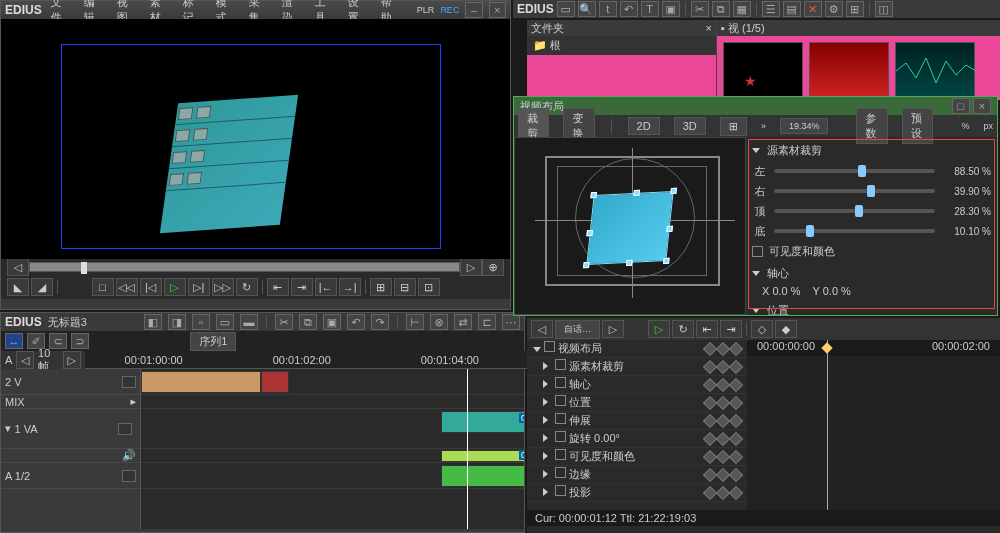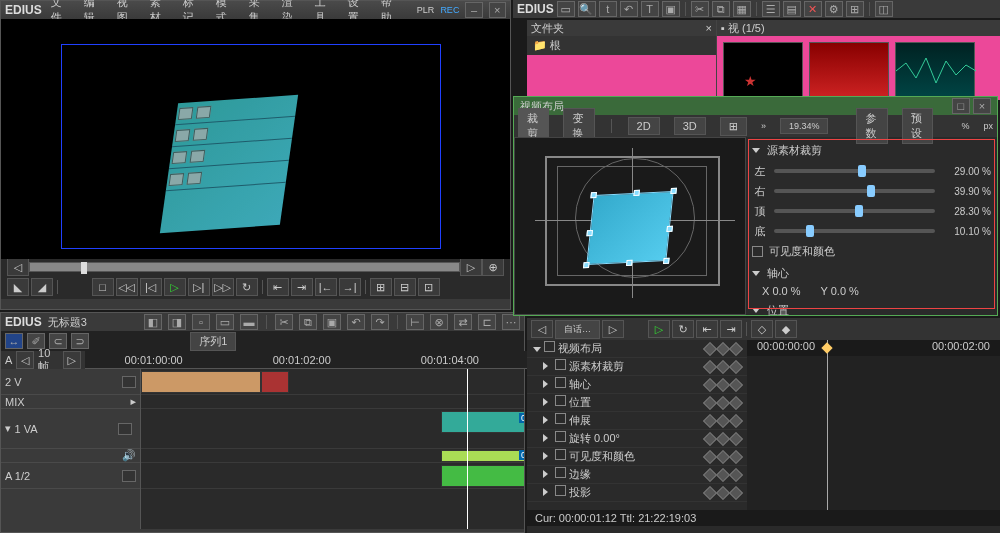--- a/index.html
+++ b/index.html
@@ -71,21 +71,21 @@
 .lp-handle{position:absolute;width:6px;height:6px;background:#8df;border:1px solid #fff}
 #lp-params{flex:1;padding:6px;position:relative}
 #lp-redbox{position:absolute;left:2px;top:2px;right:2px;height:170px;border:1px solid #e44}
 .lp-section{margin-bottom:6px}
 .lp-sec-hdr{display:flex;align-items:center;gap:4px;font-size:11px;color:#ddd;margin-bottom:4px}
 .lp-row{display:flex;align-items:center;gap:6px;height:18px;margin-bottom:2px}
 .lp-lbl{width:16px;text-align:center}
 .lp-slider{flex:1;height:4px;background:#555;position:relative;border-radius:2px}
 .lp-knob{position:absolute;top:-4px;width:8px;height:12px;background:#8cf;border-radius:2px}
 .lp-val{width:50px;text-align:right;font-size:10px}
-.lp-xy{display:flex;gap:20px;font-size:10px;color:#aaa;padding-left:10px}
+.lp-xy{display:flex;gap:12px;font-size:10px;color:#aaa;padding-left:10px}
 
 #fx-panel{position:absolute;left:527px;top:318px;width:473px;height:215px;background:#2a2a2a}
 #fx-toolbar{height:22px;background:#333;display:flex;align-items:center;gap:2px;padding:0 4px}
 #fx-body{display:flex;height:170px}
 #fx-tree{width:220px;background:#2a2a2a}
 .fx-row{height:18px;display:flex;align-items:center;justify-content:space-between;padding:0 6px;border-bottom:1px solid #333;font-size:10px}
 .fx-row .kf{display:flex;gap:3px}
 .kf-i{width:10px;height:10px;transform:rotate(45deg);background:#555;border:1px solid #777}
 #fx-tl{flex:1;background:#222;position:relative}
 #fx-ruler{height:16px;background:#1a1a1a;display:flex;align-items:flex-start;justify-content:space-between;padding:0 10px;font-size:9px;color:#888}
@@ -365,21 +365,21 @@
       <div class="lp-section">
         <div class="lp-sec-hdr">
             <span class="tri"></span>
             <span>源素材裁剪</span>
           </div>
         <div class="lp-row">
           <span class="lp-lbl">左</span>
           <div class="lp-slider">
               <div class="lp-knob" style="left:52%"></div>
             </div>
-          <span class="lp-val">29.00 %</span>
+          <span class="lp-val">88.50 %</span>
         </div>
         <div class="lp-row">
           <span class="lp-lbl">右</span>
           <div class="lp-slider">
               <div class="lp-knob" style="left:58%"></div>
             </div>
           <span class="lp-val">39.90 %</span>
         </div>
         <div class="lp-row">
           <span class="lp-lbl">顶</span>

